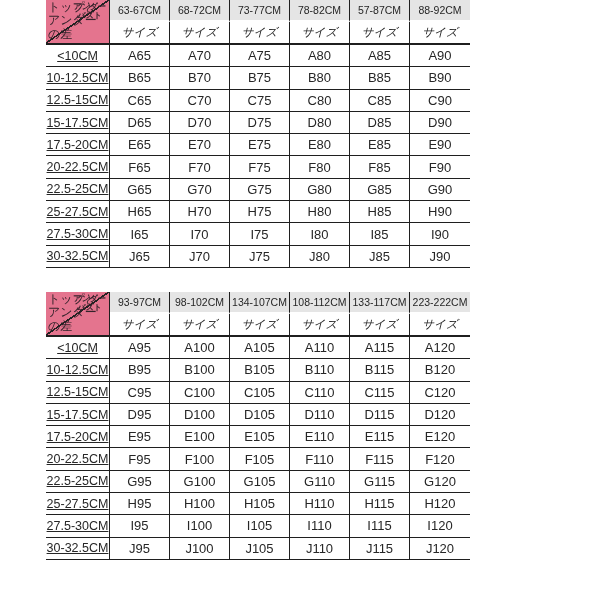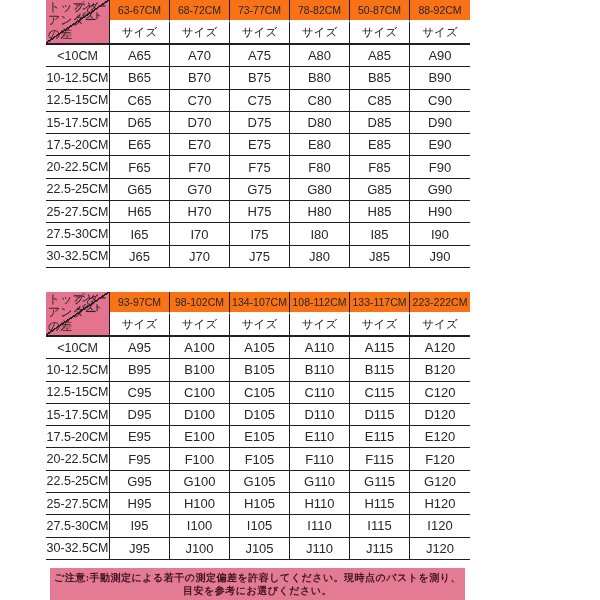--- a/index.html
+++ b/index.html
@@ -47,30 +47,31 @@
     font-size: 8px; line-height: 1.15; text-align: center;
     color: #33222a; font-weight: bold; white-space: pre-line;
   }
   .corner .bl {
     position: absolute; bottom: 1px; left: 2px;
     font-size: 12px; line-height: 1.15; text-align: left;
     color: #33222a; font-weight: normal; white-space: pre-line;
   }
 
   .colhead {
-    background: #f97316;
+    background: #e5e5e5;
     border-bottom: 2px solid #ffffff;
     font-size: 10.5px;
   }
   .sizehead {
     background: #ffffff;
     border-bottom: 2px solid #1f1f1f;
     font-size: 11.5px;
-  }
-  .rowlabel { font-size: 12.5px; }
+    font-style: italic;
+  }
+  .rowlabel { font-size: 12.5px; text-decoration: underline; }
   .value    { font-size: 13px; }
 
   
   .notice {
     margin-top: 8px;
     margin-left: 4px;
     width: 415px;
     height: 32px;
     background: #e27b93;
     text-align: center;
@@ -91,21 +92,21 @@
       <div class="cell corner" style="--dark-pink: #e4748e;">
         <div class="tr">アンダー
 バスト</div>
         <div class="bl">トップと
 アンダーの差</div>
       </div>
       <div class="cell colhead">63-67CM</div>
       <div class="cell colhead">68-72CM</div>
       <div class="cell colhead">73-77CM</div>
       <div class="cell colhead">78-82CM</div>
-      <div class="cell colhead">50-87CM</div>
+      <div class="cell colhead">57-87CM</div>
       <div class="cell colhead lastcol">88-92CM</div>
       <div class="cell sizehead">サイズ</div>
       <div class="cell sizehead">サイズ</div>
       <div class="cell sizehead">サイズ</div>
       <div class="cell sizehead">サイズ</div>
       <div class="cell sizehead">サイズ</div>
       <div class="cell sizehead lastcol">サイズ</div>
       <div class="cell rowlabel">&lt;10CM</div>
       <div class="cell value">A65</div>
       <div class="cell value">A70</div>
@@ -260,17 +261,13 @@
       <div class="cell value">I115</div>
       <div class="cell value lastcol">I120</div>
       <div class="cell rowlabel">30-32.5CM</div>
       <div class="cell value">J95</div>
       <div class="cell value">J100</div>
       <div class="cell value">J105</div>
       <div class="cell value">J110</div>
       <div class="cell value">J115</div>
       <div class="cell value lastcol">J120</div>
     </div>
-  <div class="notice">
-    <div>ご注意:手動測定による若干の測定偏差を許容してください。現時点のバストを測り、</div>
-    <div>目安を参考にお選びください。</div>
-  </div>
 </div>
 
 </body></html>

